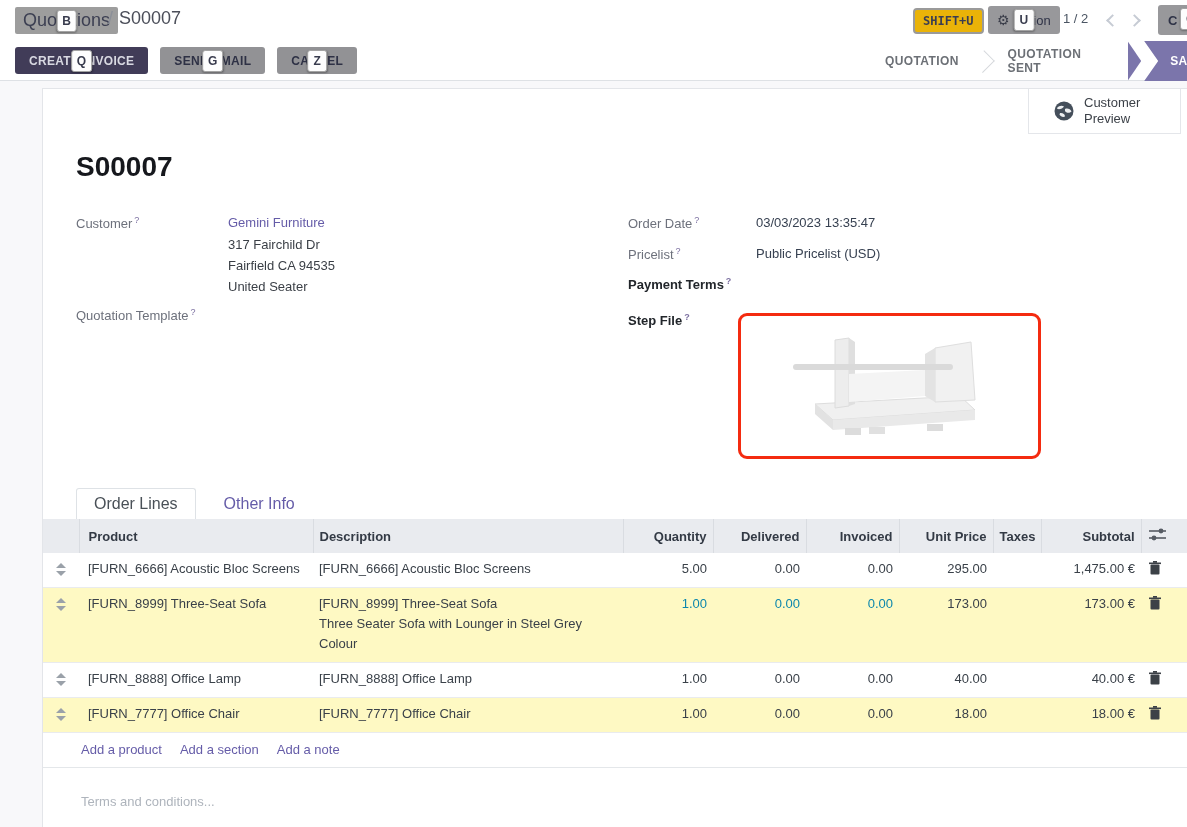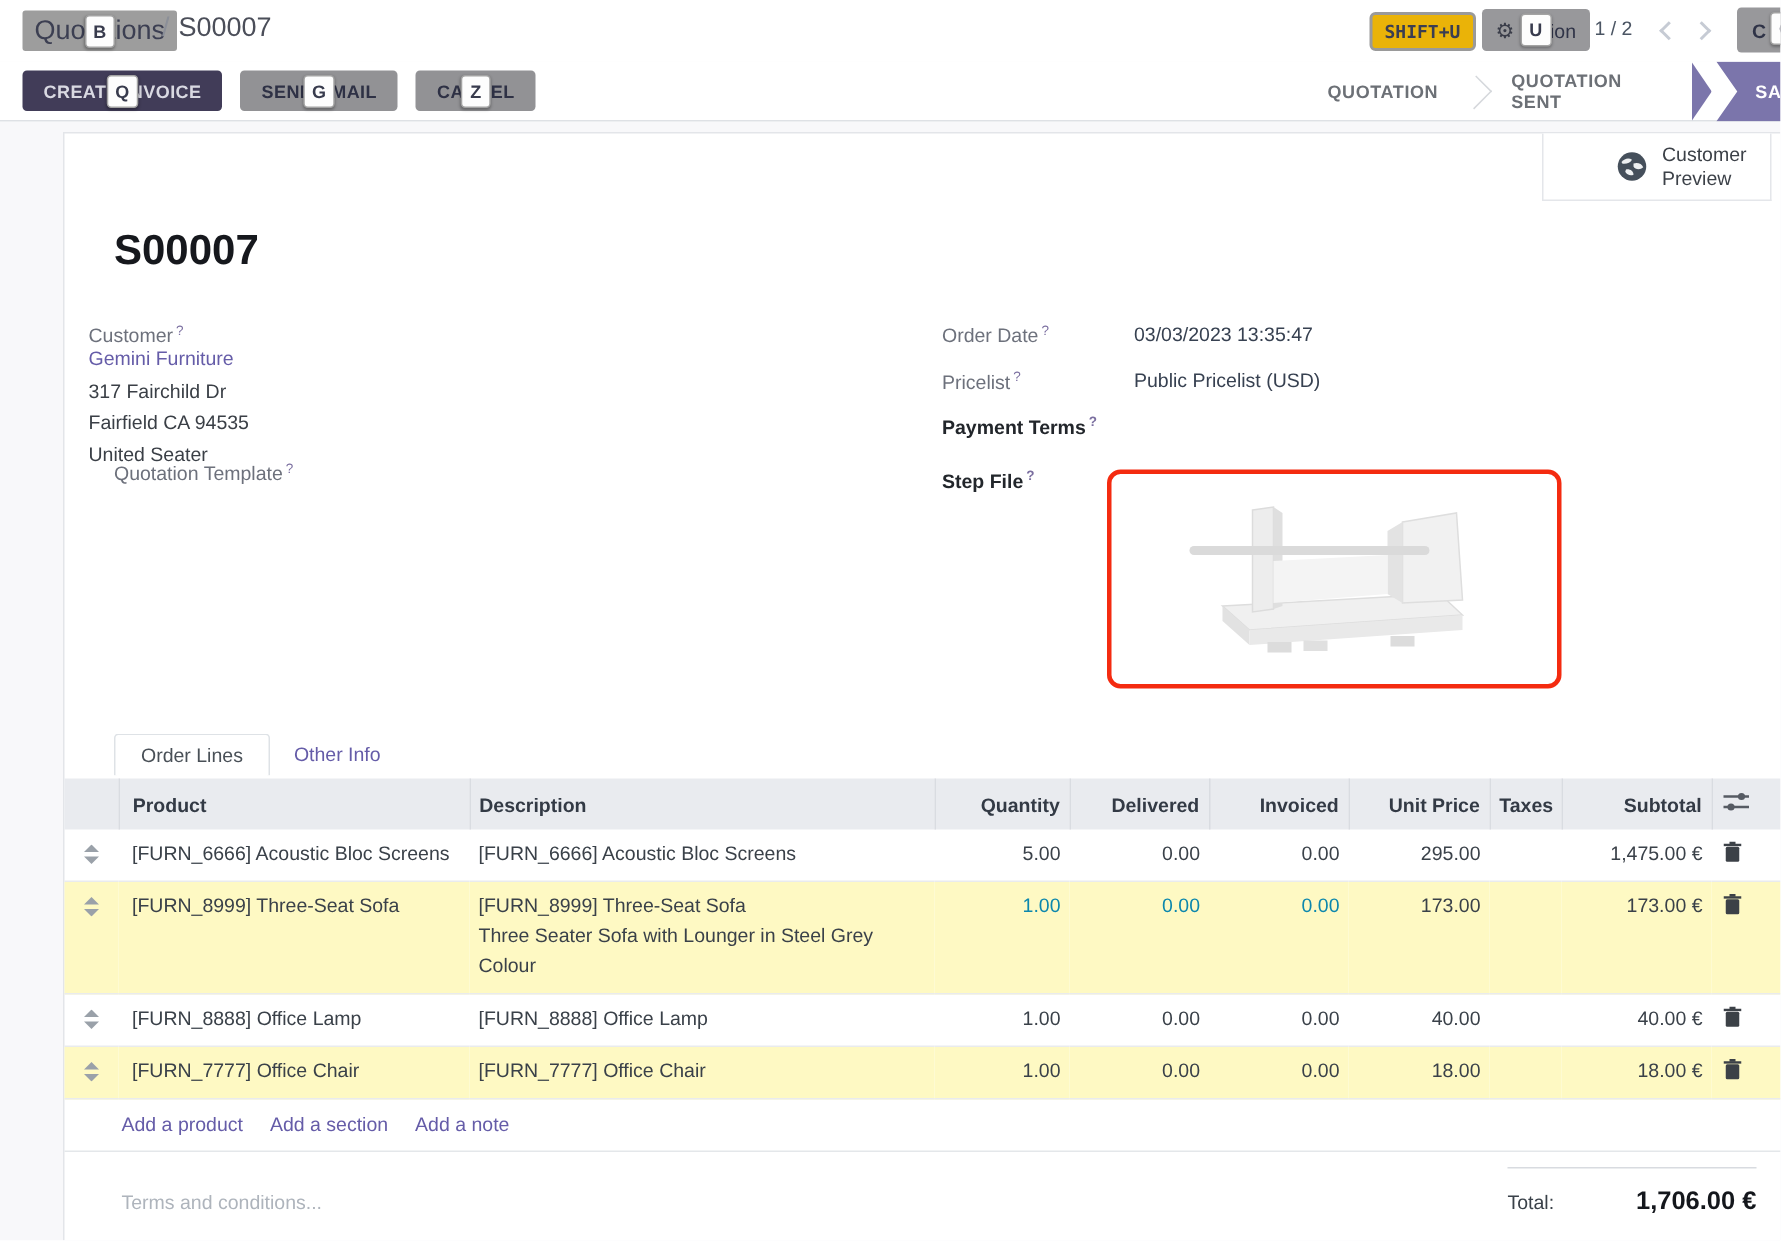--- a/index.html
+++ b/index.html
@@ -47,39 +47,39 @@
   .st-arrowhead { width:16px; height:40px; background:#7b75ab; clip-path:polygon(0 0,100% 50%,0 100%); margin-left:10px; }
   .st-active { height:40px; background:#7b75ab; color:#fff; font-size:12px; font-weight:bold; letter-spacing:.4px;
     display:flex; align-items:center; padding:0 30px 0 26px; width:170px;
     clip-path:polygon(0 0,100% 0,100% 100%,0 100%,14px 50%); margin-left:3px; cursor:pointer; white-space:nowrap; }
 
   
   .sheet { position:absolute; left:42px; top:88px; width:1145px; height:739px; background:#fff;
     border-top:1px solid #e3e5e9; border-left:1px solid #e3e5e9; }
   .stat-btn { position:absolute; left:985px; top:0; width:153px; height:45px;
     border:1px solid #e4e6ea; border-top:none; background:#fff; display:flex; align-items:center;
-    gap:9px; padding-left:4px; cursor:pointer;justify-content:flex-end; }
+    gap:9px; padding-left:24px; cursor:pointer; }
   .stat-btn .lbl { font-size:13px; color:#3c4148; width:72px; line-height:16px; }
 
   .doc-title { position:absolute; left:33px; top:62px; font-size:28px; font-weight:600; color:#16181d; }
 
   .frow { position:absolute; display:flex; font-size:13px; }
   .flabel { color:#6d717c; }
   .flabel.bold { color:#22262b; font-weight:bold; }
   .qmark { color:#7b6fa0; font-size:9px; vertical-align:super; margin-left:2px; }
   .fval { color:#374151; }
   .link { color:#655CA8; cursor:pointer; }
   .address { color:#3a3f46; line-height:21px; }
 
   .step-img { position:absolute; left:695px; top:224px; width:303px; height:146px;
     border:3px solid #f42b10; border-radius:9px; background:#fff; display:flex; align-items:center; justify-content:center; cursor:pointer; }
 
   
   .notebook { position:absolute; left:0; top:400px; width:1145px; }
-  .tabs { display:flex; align-items:flex-start; height:30px; padding-left:33px; font-size:13px; }
+  .tabs { display:flex; align-items:flex-end; height:30px; padding-left:33px; font-size:16px;gap:12px; }
   .tab { padding:6px 16px; color:#655CA8; cursor:pointer; }
   .tab.active { background:#fff; border:1px solid #dee2e6; border-bottom:none; border-radius:3px 3px 0 0;
     color:#495057; padding:6px 17px; }
 
   table.olines { width:1145px; border-collapse:collapse; table-layout:fixed; font-size:13px; color:#3a4149; }
   .olines th { background:#e9ebef; height:34px; font-weight:bold; color:#333a45; text-align:left;
     border-right:1px solid #d9dce1; padding:0 6px; }
   .olines th:last-child { border-right:none; }
   .olines th.num, .olines td.num { text-align:right; }
   .olines td { border-bottom:1px solid #e9ebee; padding:8px 6px; vertical-align:top; }
@@ -164,21 +164,21 @@
         <circle cx="11" cy="11" r="9.5" fill="#454f5b"></circle>
         <path d="M4 8 C6 5.5 9 5 11 6.5 C10 8.5 7 9.5 4.5 9 Z" fill="#eef0f2"></path>
         <path d="M12 9 C14.5 8 17.5 9 18.5 11.5 C16.5 13.5 13 13 12 11 Z" fill="#eef0f2"></path>
         <path d="M7 13 C9.5 12.5 12 14 12 16.5 C10 17.5 7.5 16.5 6.5 14.5 Z" fill="#eef0f2"></path>
       </svg>
       <span class="lbl">Customer Preview</span>
     </div>
 
     <div class="doc-title">S00007</div>
 
-    <div class="frow" style="left:16px; top:126px;flex-direction:column;">
+    <div class="frow" style="left:33px; top:126px;">
       <span class="flabel" style="width:152px;">
         <span>Customer</span><span class="qmark">?</span>
       </span>
       <span class="fval">
         <span class="link">Gemini Furniture</span>
         <div class="address" style="margin-top:4px;">
           <div>317 Fairchild Dr</div>
           <div>Fairfield CA 94535</div>
           <div>United Seater</div>
         </div>
@@ -376,21 +376,17 @@
       </table>
 
       <div class="addrow">
         <span class="link">Add a product</span>
         <span class="link">Add a section</span>
         <span class="link">Add a note</span>
       </div>
 
       <div class="summary">
         <span class="terms">Terms and conditions...</span>
-        <div class="total-box">
-          <span class="tl">Total:</span>
-          <span class="tv">1,706.00 €</span>
-        </div>
       </div>
     </div>
 
   </div>
 </div>
 
 </body></html>

